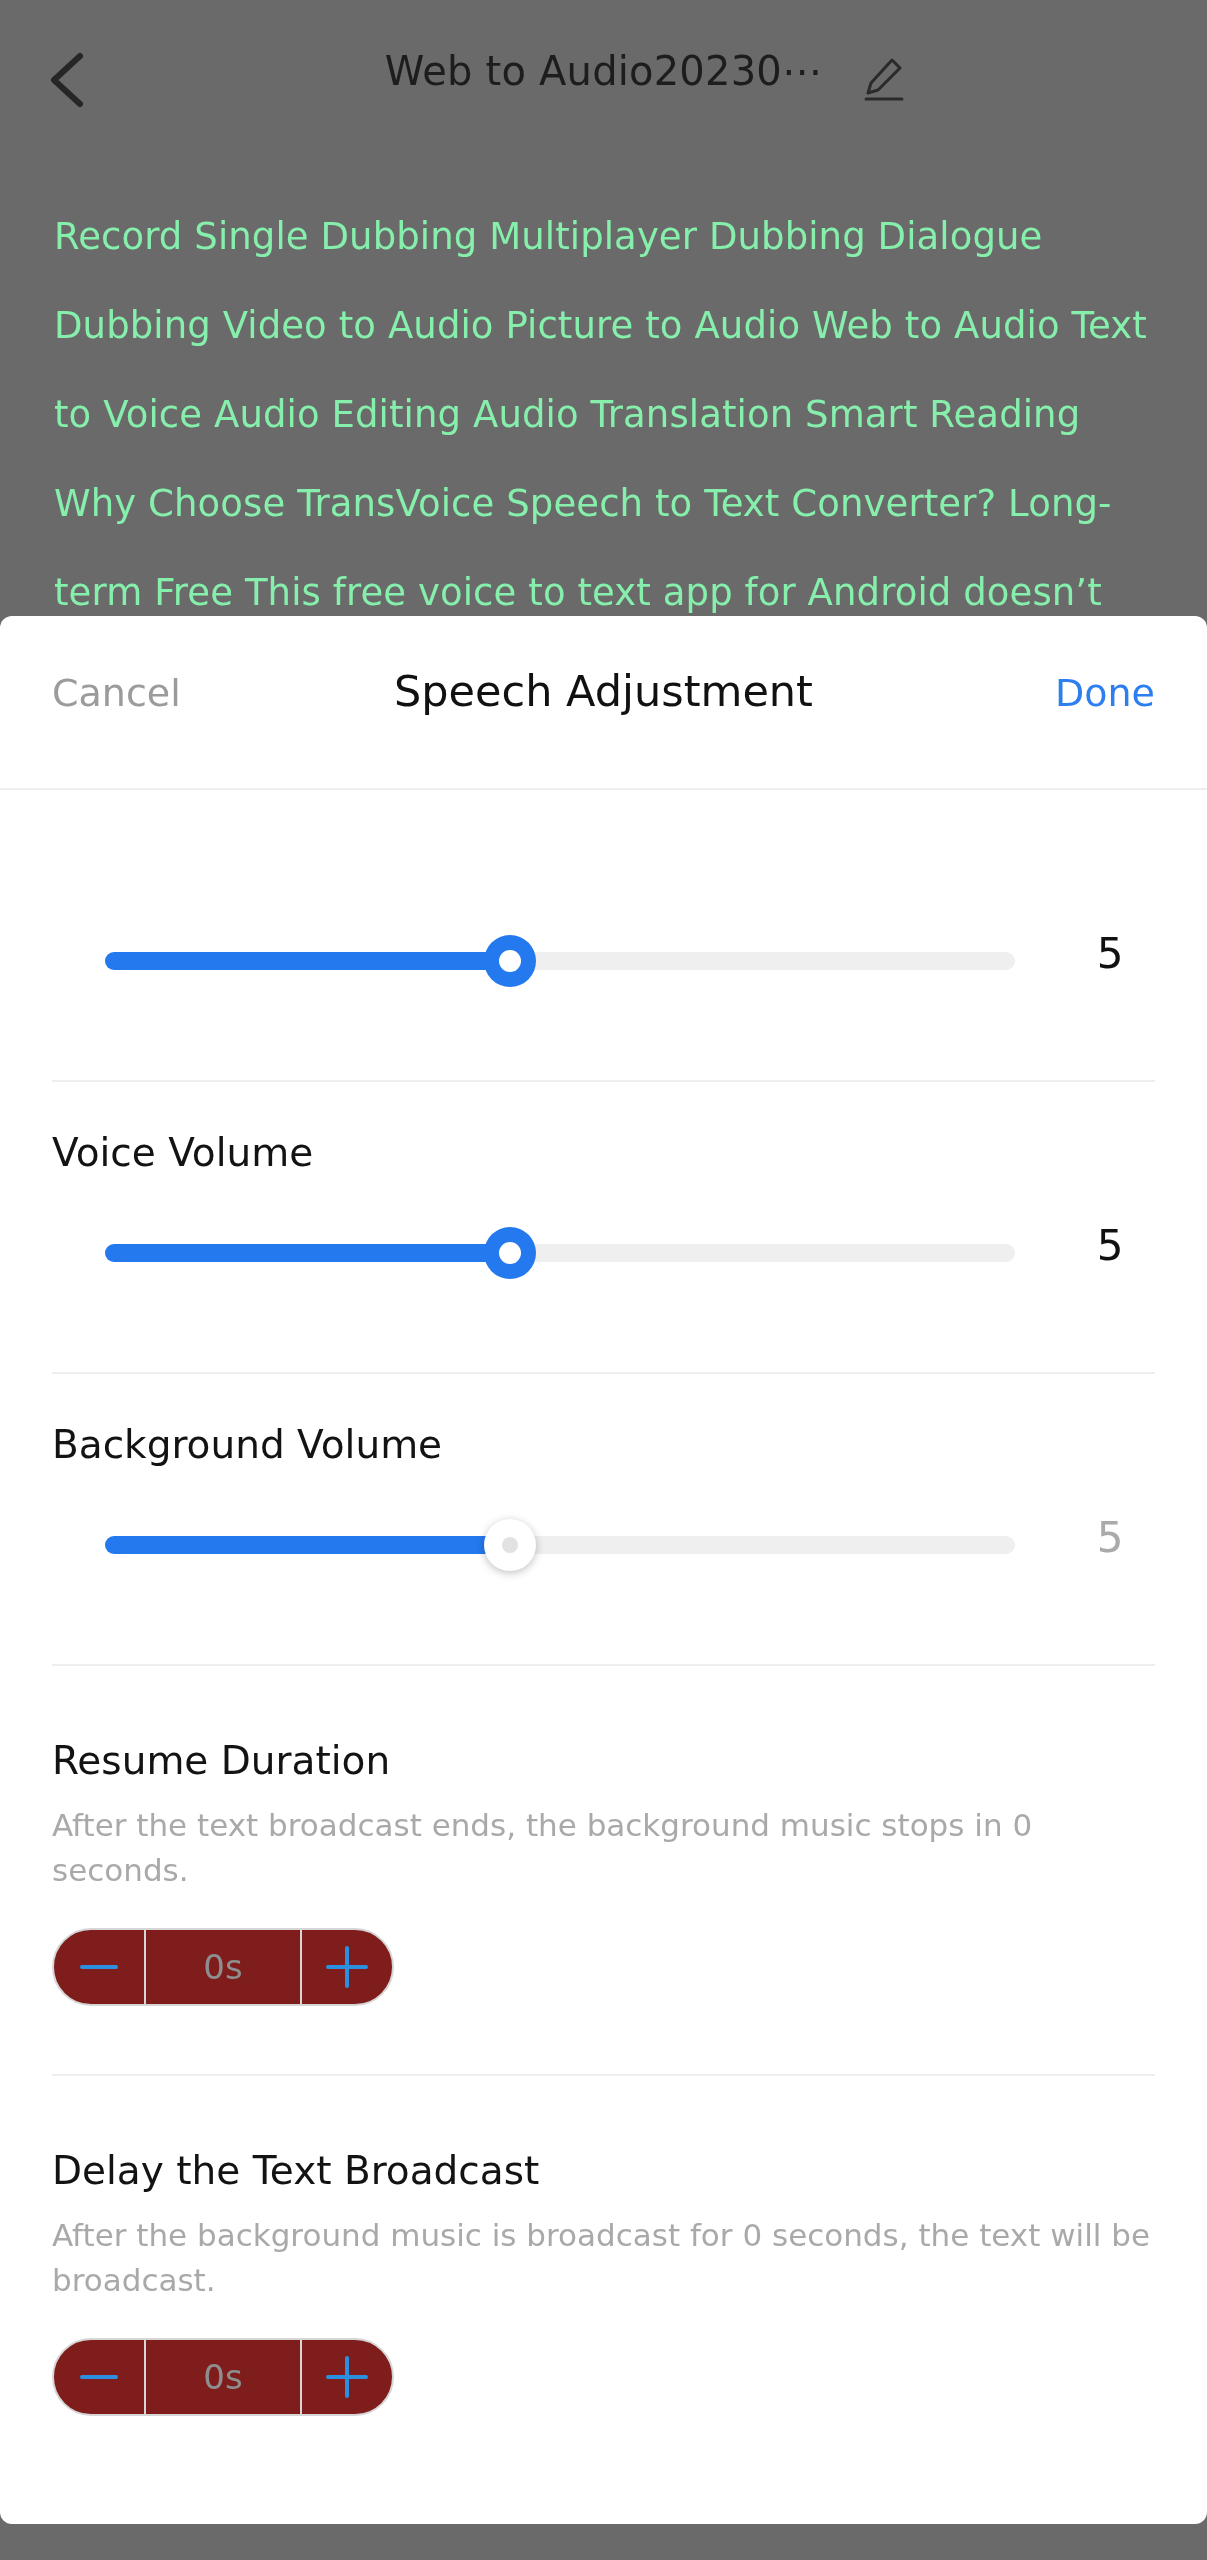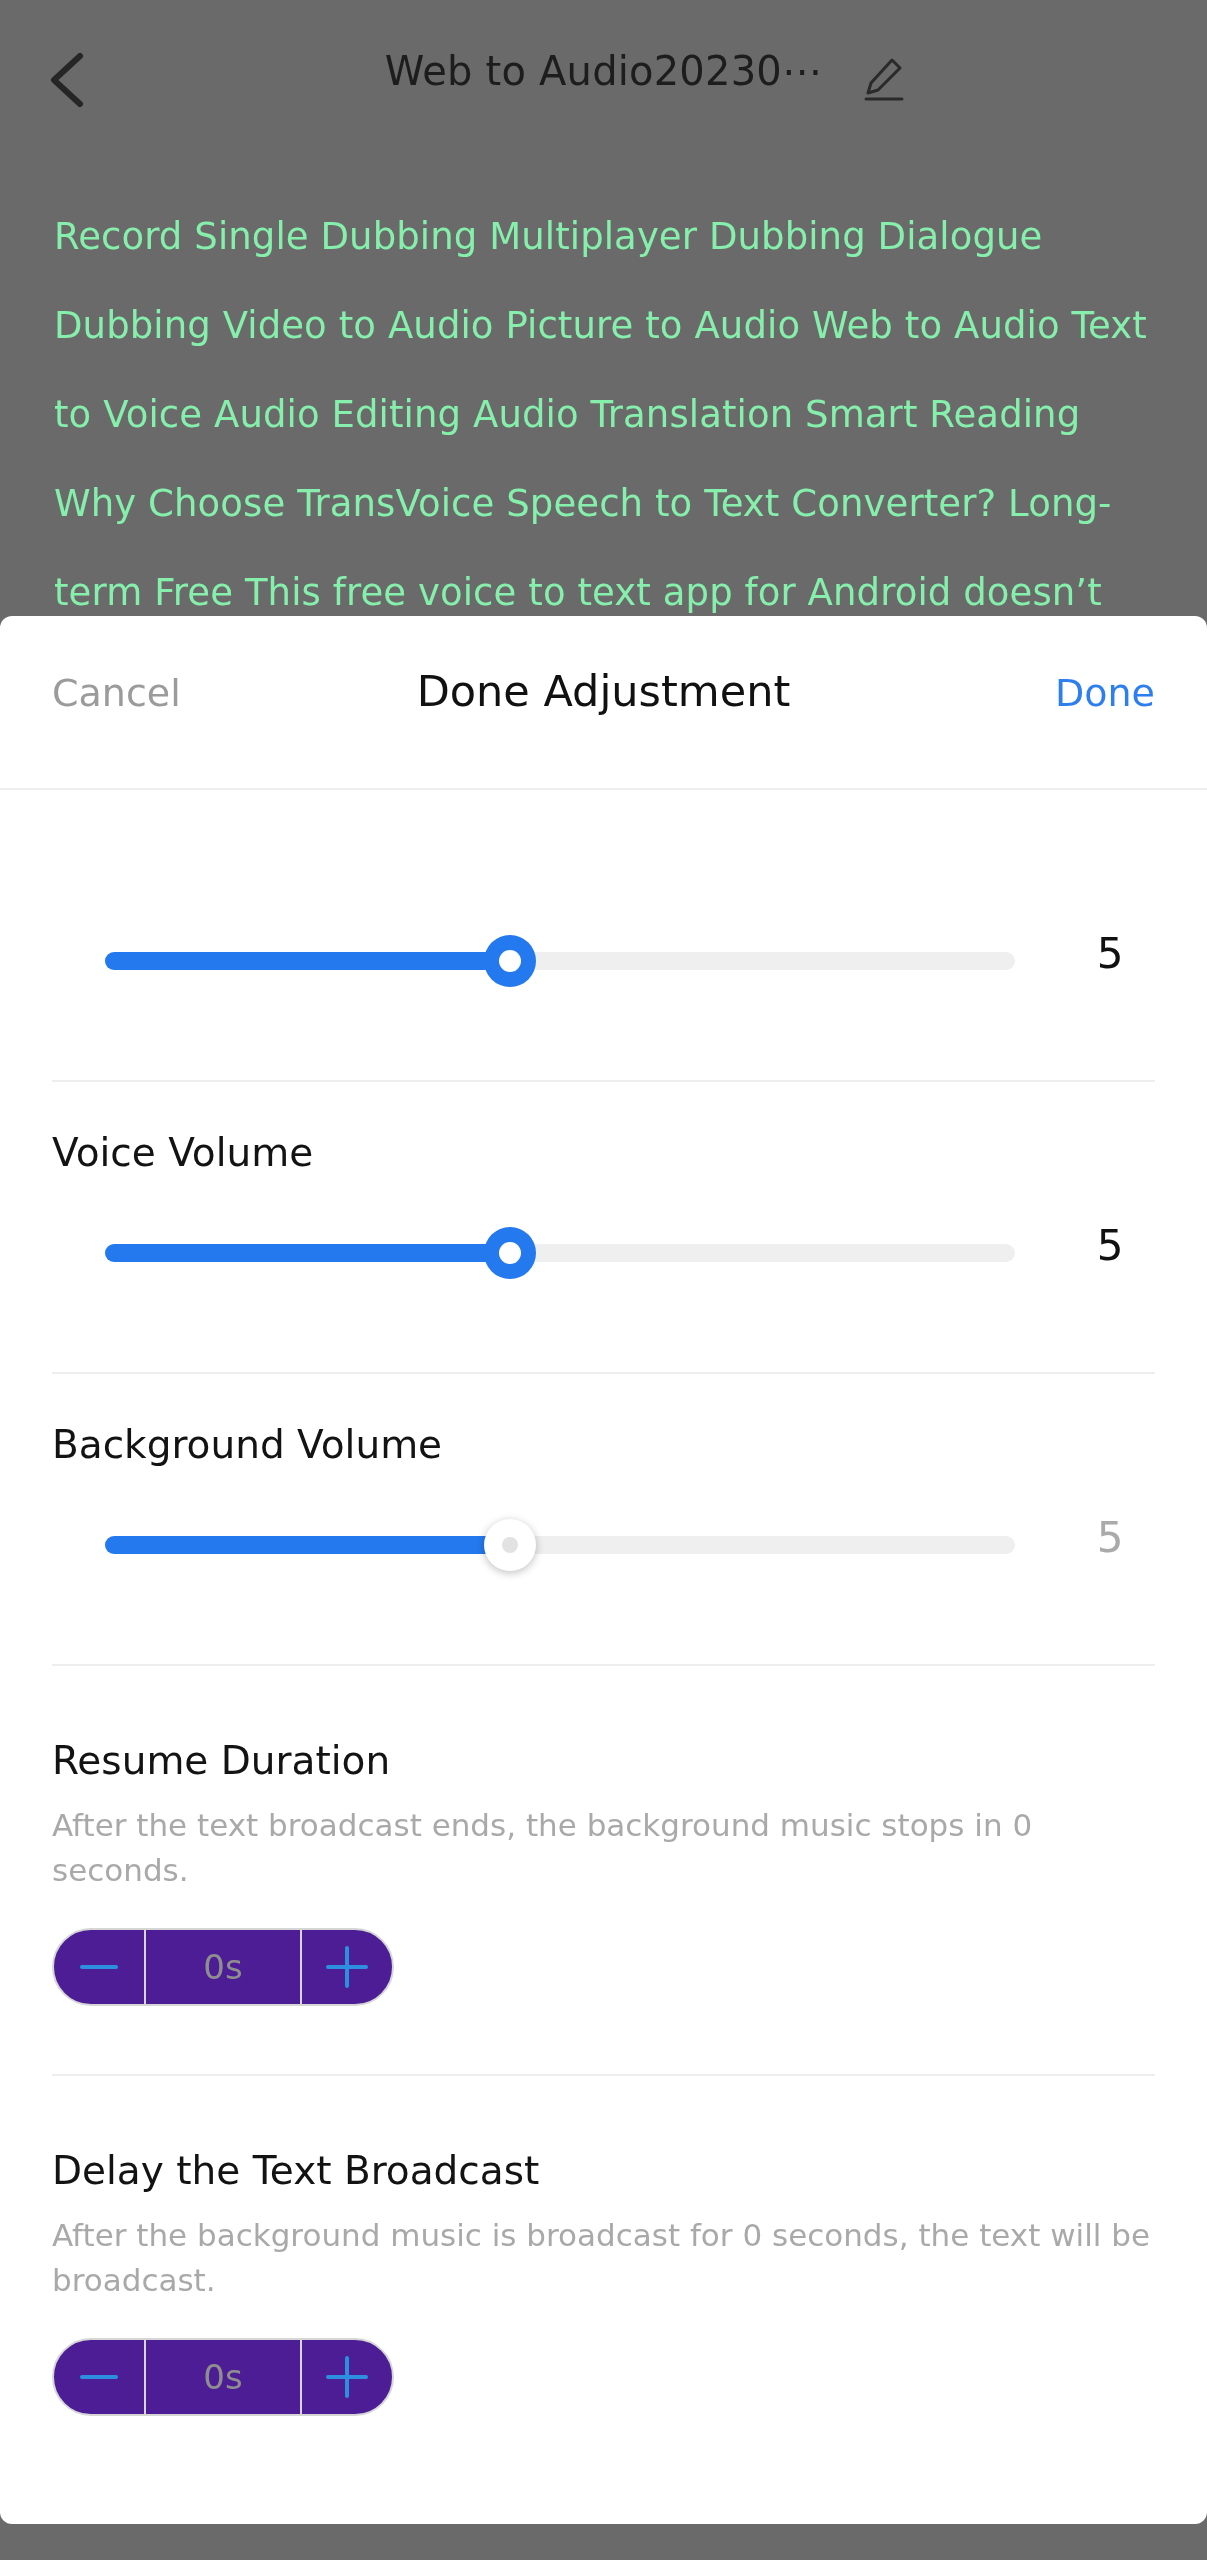--- a/index.html
+++ b/index.html
@@ -254,21 +254,21 @@
   .stepper {
     position: absolute;
     left: 52px;
     top: 238px;
     width: 342px;
     height: 78px;
     border: 2px solid #d6d6d6;
     border-radius: 39px;
     display: flex;
     align-items: stretch;
-    background: #4c1d95;
+    background: #7f1d1d;
     overflow: hidden;
   }
   .stepper-btn {
     width: 90px;
     display: flex;
     align-items: center;
     justify-content: center;
     background: none;
     border: none;
     cursor: pointer;
@@ -337,21 +337,21 @@
       </span>
     </div>
 
     <div class="bg-textcard">Record Single Dubbing Multiplayer Dubbing Dialogue Dubbing Video to Audio Picture to Audio Web to Audio Text to Voice Audio Editing Audio Translation Smart Reading Why Choose TransVoice Speech to Text Converter? Long-term Free This free voice to text app for Android doesn’t require registration. You can use all its features for free for a long time. High Accuracy</div>
   </div>
 
   <div class="sheet">
 
     <div class="sheet-header">
       <button class="hdr-cancel">Cancel</button>
-      <div class="hdr-title">Done Adjustment</div>
+      <div class="hdr-title">Speech Adjustment</div>
       <button class="hdr-done">Done</button>
     </div>
 
     <div class="slider-row">
       <div class="slider-widget">
         <div class="track-bg"></div>
         <div class="track-fill" style="width:44.5%"></div>
         <div class="thumb" style="left:44.5%"></div>
       </div>
       <div class="slider-value">5</div>

